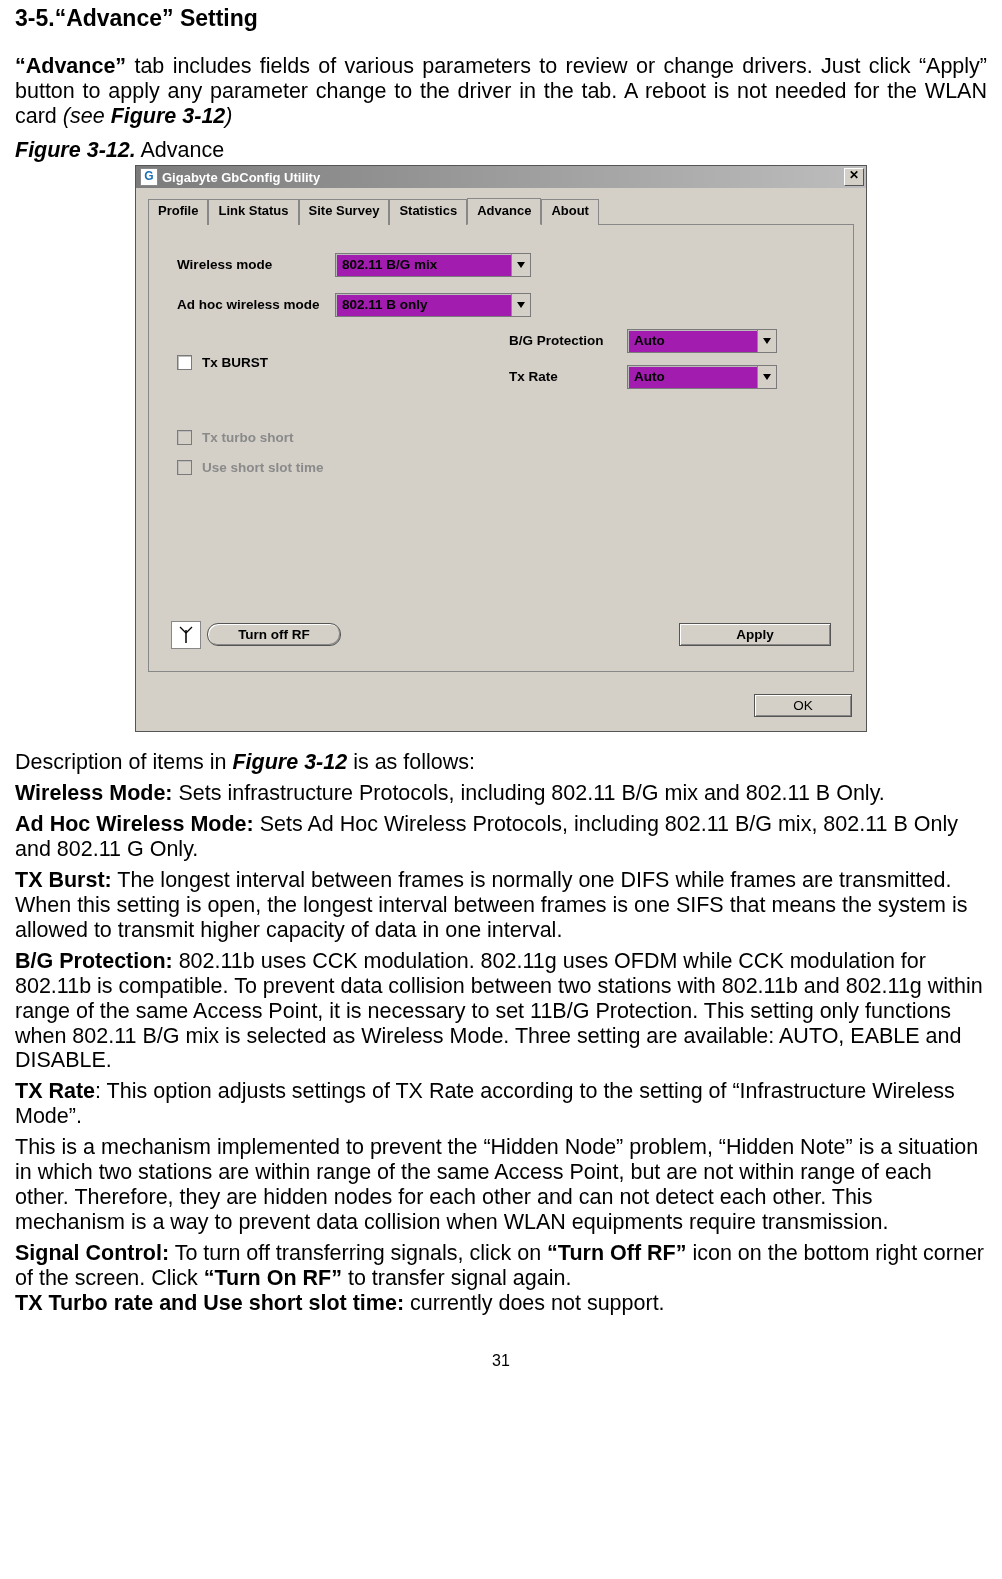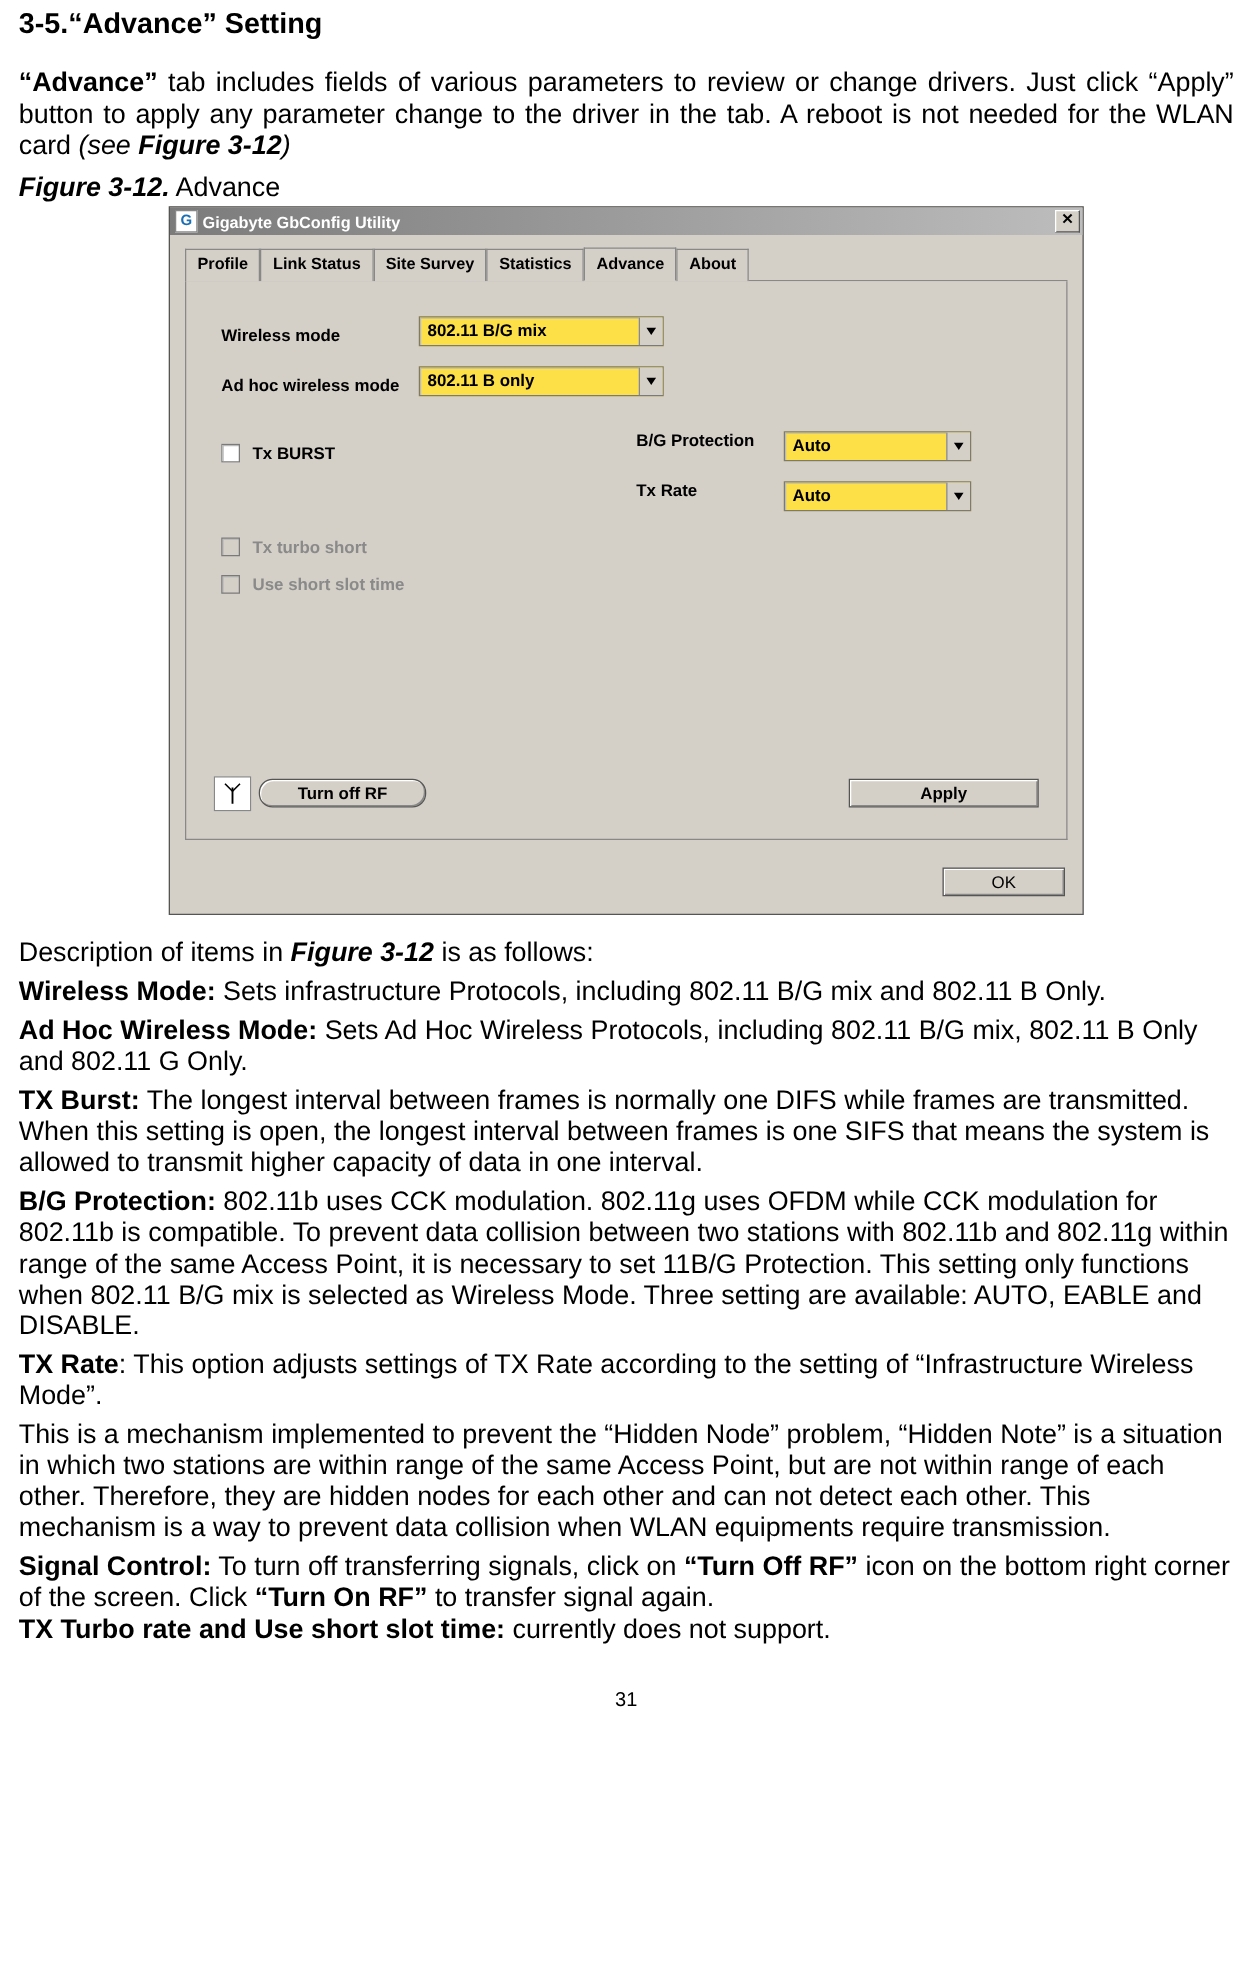--- a/index.html
+++ b/index.html
@@ -108,32 +108,32 @@
   .tab-body {
     border: 1px solid #888;
     border-top: none;
     padding: 28px 22px 18px 28px;
     min-height: 400px;
     position: relative;
     background: #d4d0c8;
   }
   .row {
     display: flex;
-    align-items: flex-end;
+    align-items: center;
     margin-bottom: 16px;
   }
   .lbl {
     width: 158px;
     font-size: 13.5px;
   }
   .combo {
     display: flex;
     align-items: center;
     border: 1px solid #7a7a7a;
-    background: #fde047;
+    background: #a21caf;
     height: 22px;
     width: 194px;
     box-shadow: inset 1px 1px 0 #bbb;
   }
   .combo .val {
     flex: 1;
     padding: 0 6px;
     font-size: 13.5px;
   }
   .combo .arrow {
@@ -161,23 +161,22 @@
     background: #d4d0c8;
   }
   .right-col {
     position: absolute;
     left: 360px;
     top: 104px;
     width: 300px;
   }
   .right-row {
     display: flex;
-    align-items: flex-start;
+    align-items: center;
     margin-bottom: 12px;
-    margin-top: 16px;
   }
   .right-row .lbl2 {
     width: 118px;
     font-size: 13.5px;
   }
   .right-row .combo { width: 148px; }
   .bottom-row {
     display: flex;
     align-items: center;
     position: absolute;

